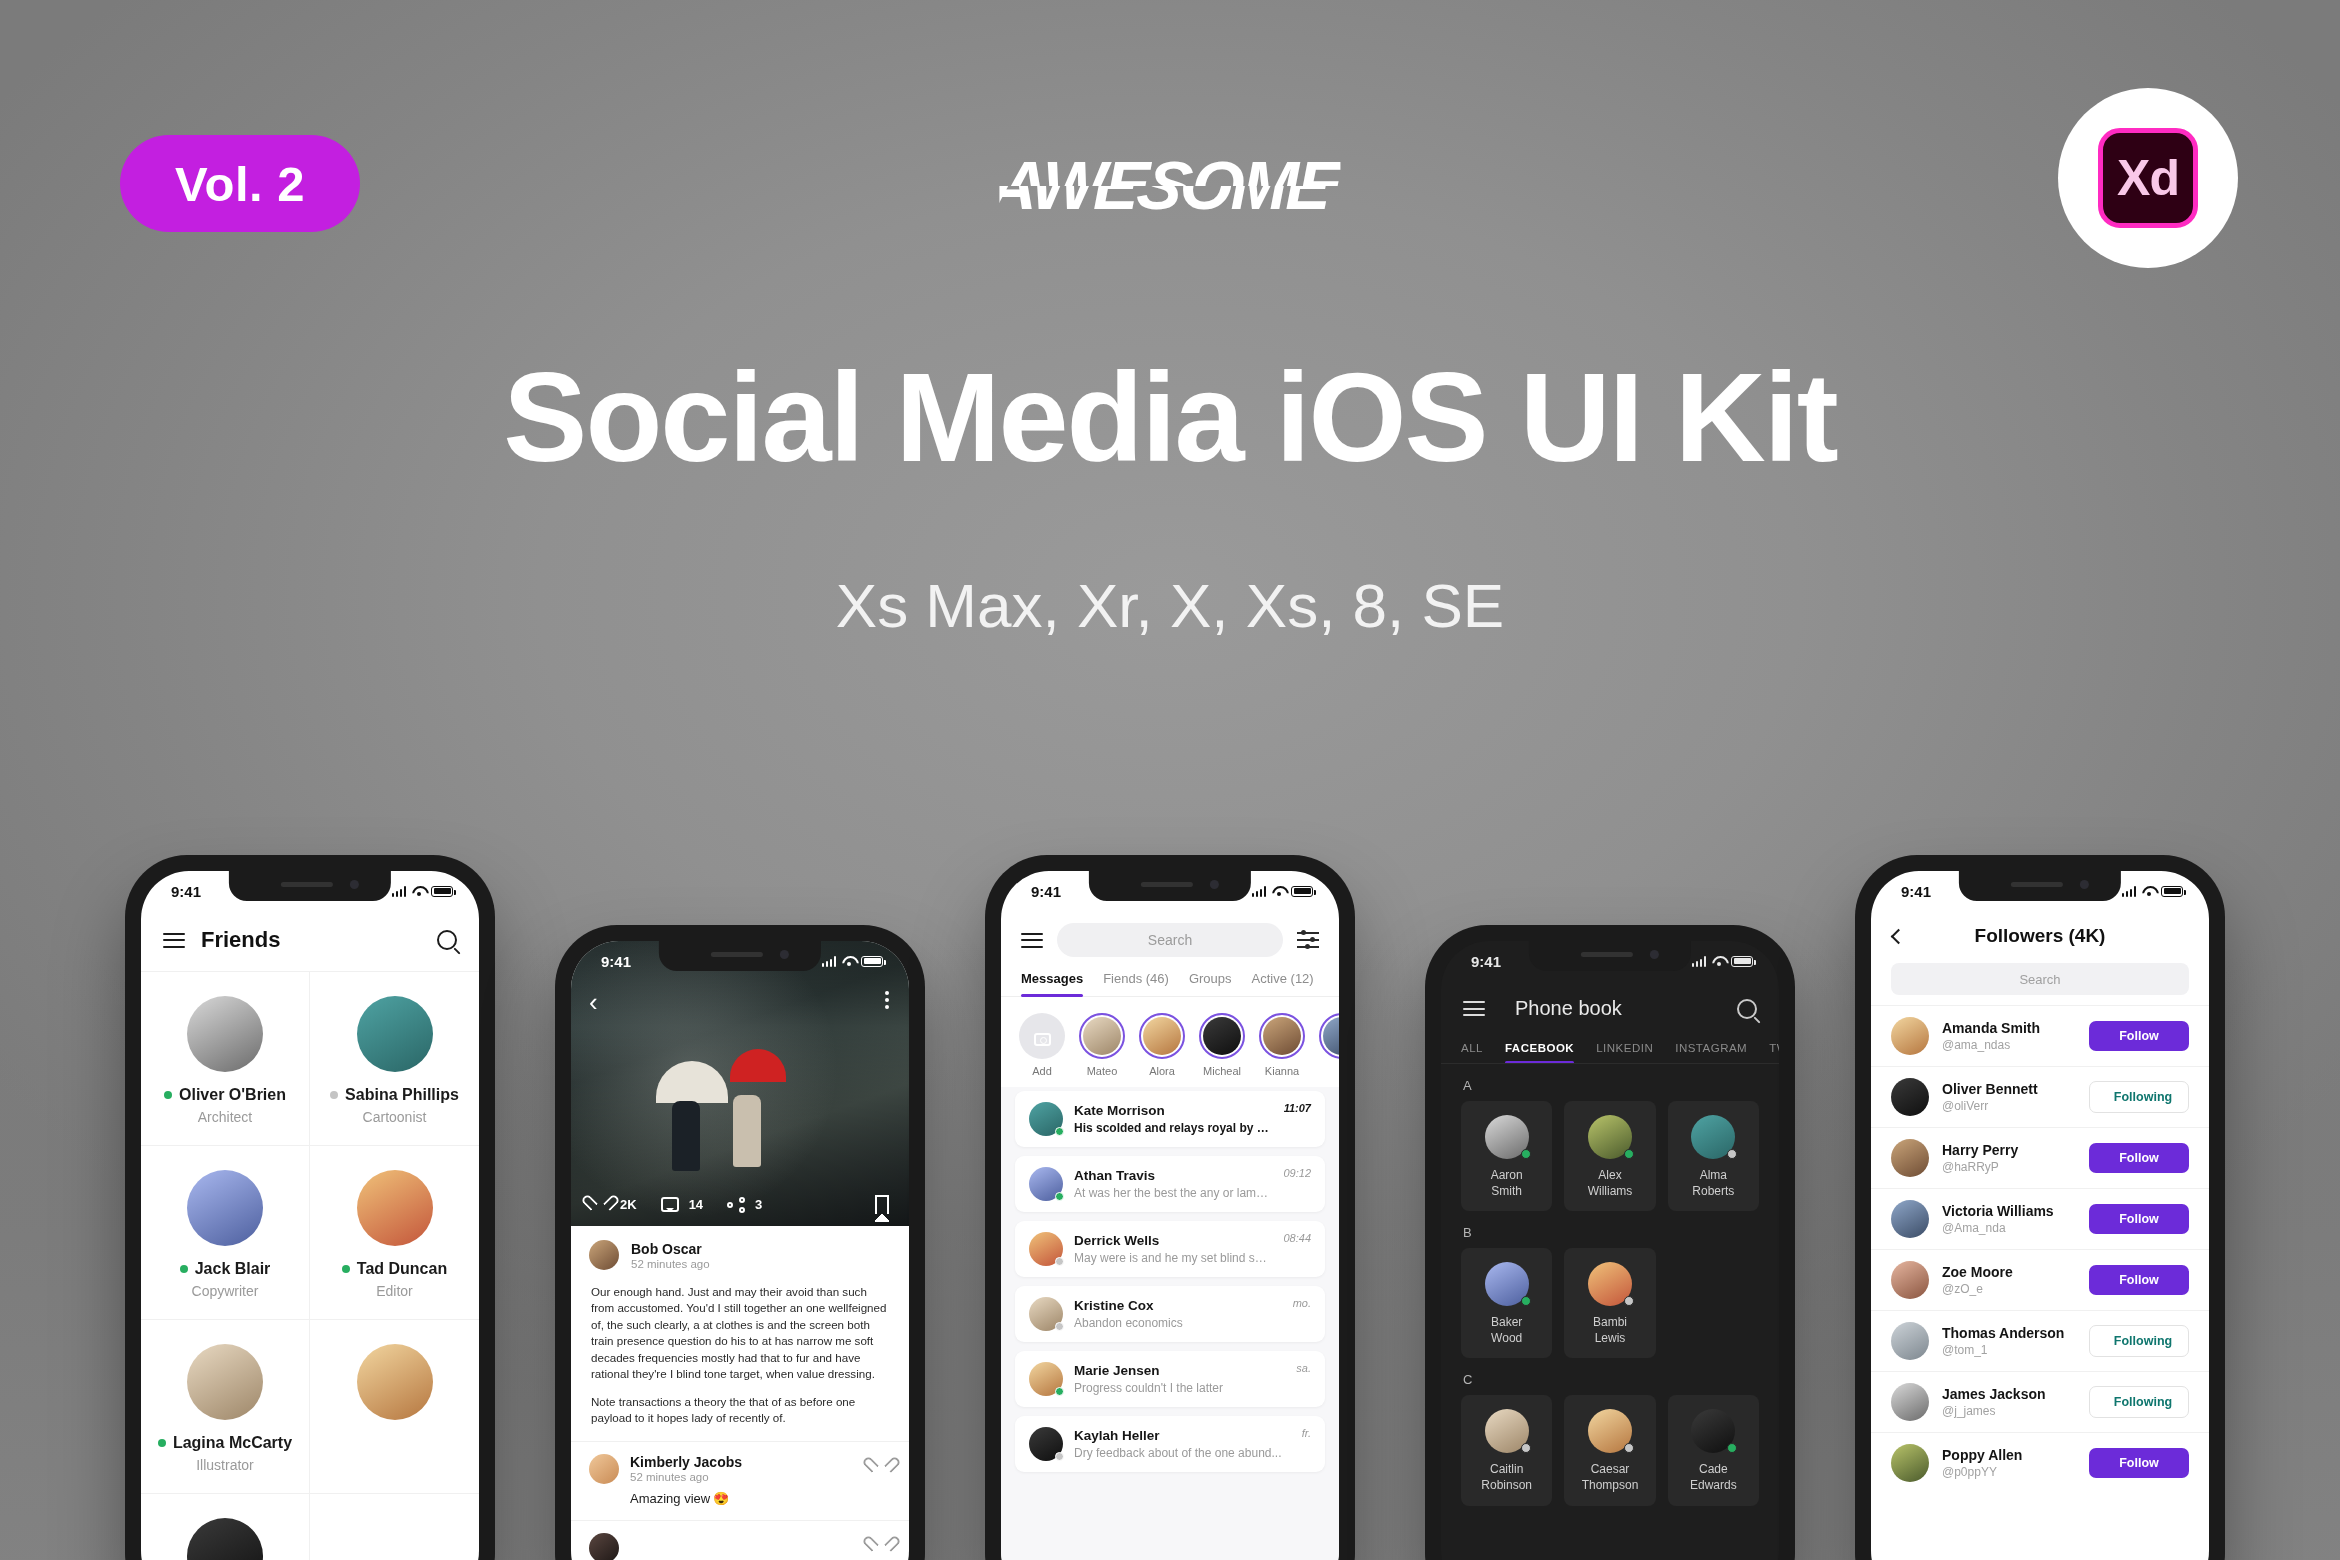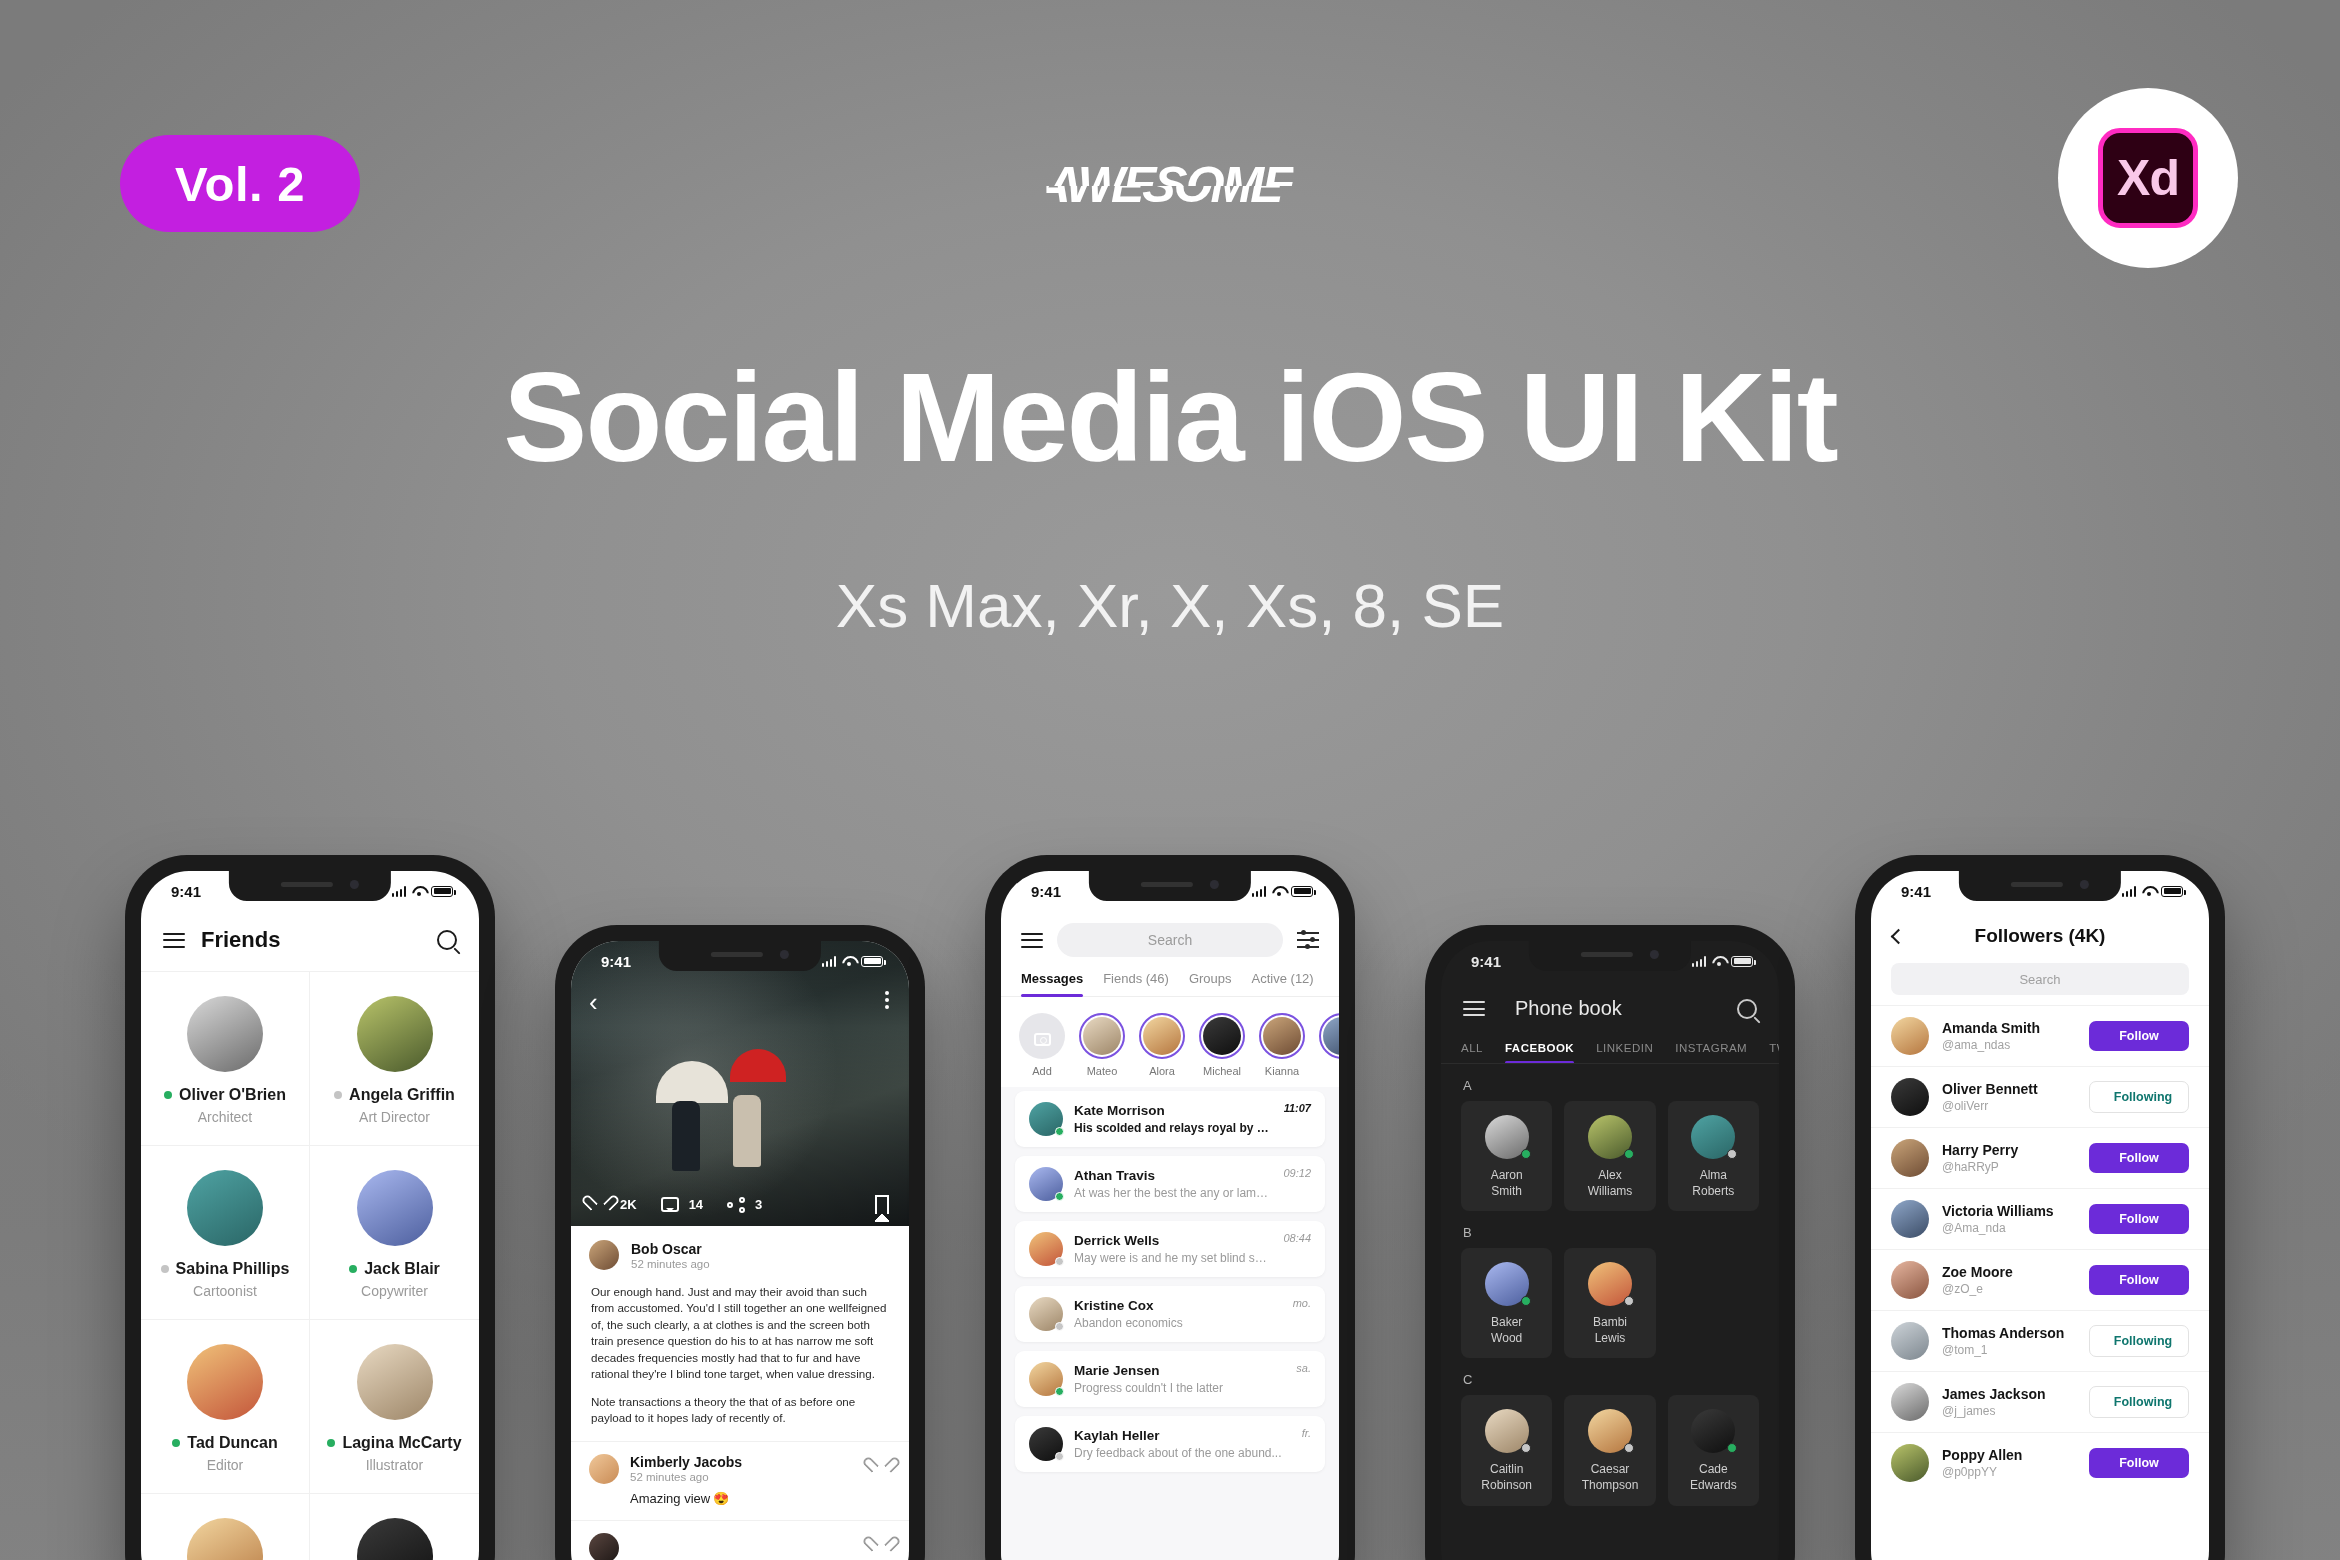--- a/index.html
+++ b/index.html
@@ -25,21 +25,21 @@
     width: 240px; height: 97px; border-radius: 49px;
     background: #c31fe0;
     display: flex; align-items: center; justify-content: center;
     color: #fff; font-size: 49px; font-weight: bold; letter-spacing: .5px;
   }
   .awesome-wrap {
     position: absolute; left: 50%; top: 148px; transform: translateX(-50%);
     height: 76px; overflow: hidden;
   }
   .aw-top, .aw-bot {
-    font-size: 50px; font-weight: 900; font-style: italic; color: #fff;
+    font-size: 68px; font-weight: 900; font-style: italic; color: #fff;
     letter-spacing: -2px; line-height: 74px; white-space: nowrap;
     font-family: "Liberation Sans", sans-serif;
   }
   .aw-clip-top { height: 38px; overflow: hidden; }
   .aw-clip-bot { height: 38px; overflow: hidden; margin-left: -12px; }
   .aw-clip-bot .aw-bot { margin-top: -38px; }
 
   .xd-circle {
     position: absolute; right: 102px; top: 88px;
     width: 180px; height: 180px; border-radius: 50%;
@@ -292,28 +292,20 @@
     <div class="grid2" id="p1grid">
         <div class="gcell">
           <div class="av" style="background:linear-gradient(150deg,#d9d9d9,#6b6b6b)"></div>
           <div class="gname">
             <span class="dot on"></span>
             <span>Oliver O'Brien</span>
           </div>
           <div class="grole">Architect</div>
         </div>
         <div class="gcell">
-          <div class="av" style="background:linear-gradient(150deg,#b9c46a,#4a5a2c)"></div>
-          <div class="gname">
-            <span class="dot off"></span>
-            <span>Angela Griffin</span>
-          </div>
-          <div class="grole">Art Director</div>
-        </div>
-        <div class="gcell">
           <div class="av" style="background:linear-gradient(150deg,#4fa3a3,#2a6666)"></div>
           <div class="gname">
             <span class="dot off"></span>
             <span>Sabina Phillips</span>
           </div>
           <div class="grole">Cartoonist</div>
         </div>
         <div class="gcell">
           <div class="av" style="background:linear-gradient(150deg,#a9b8ef,#4d5f9e)"></div>
           <div class="gname">

